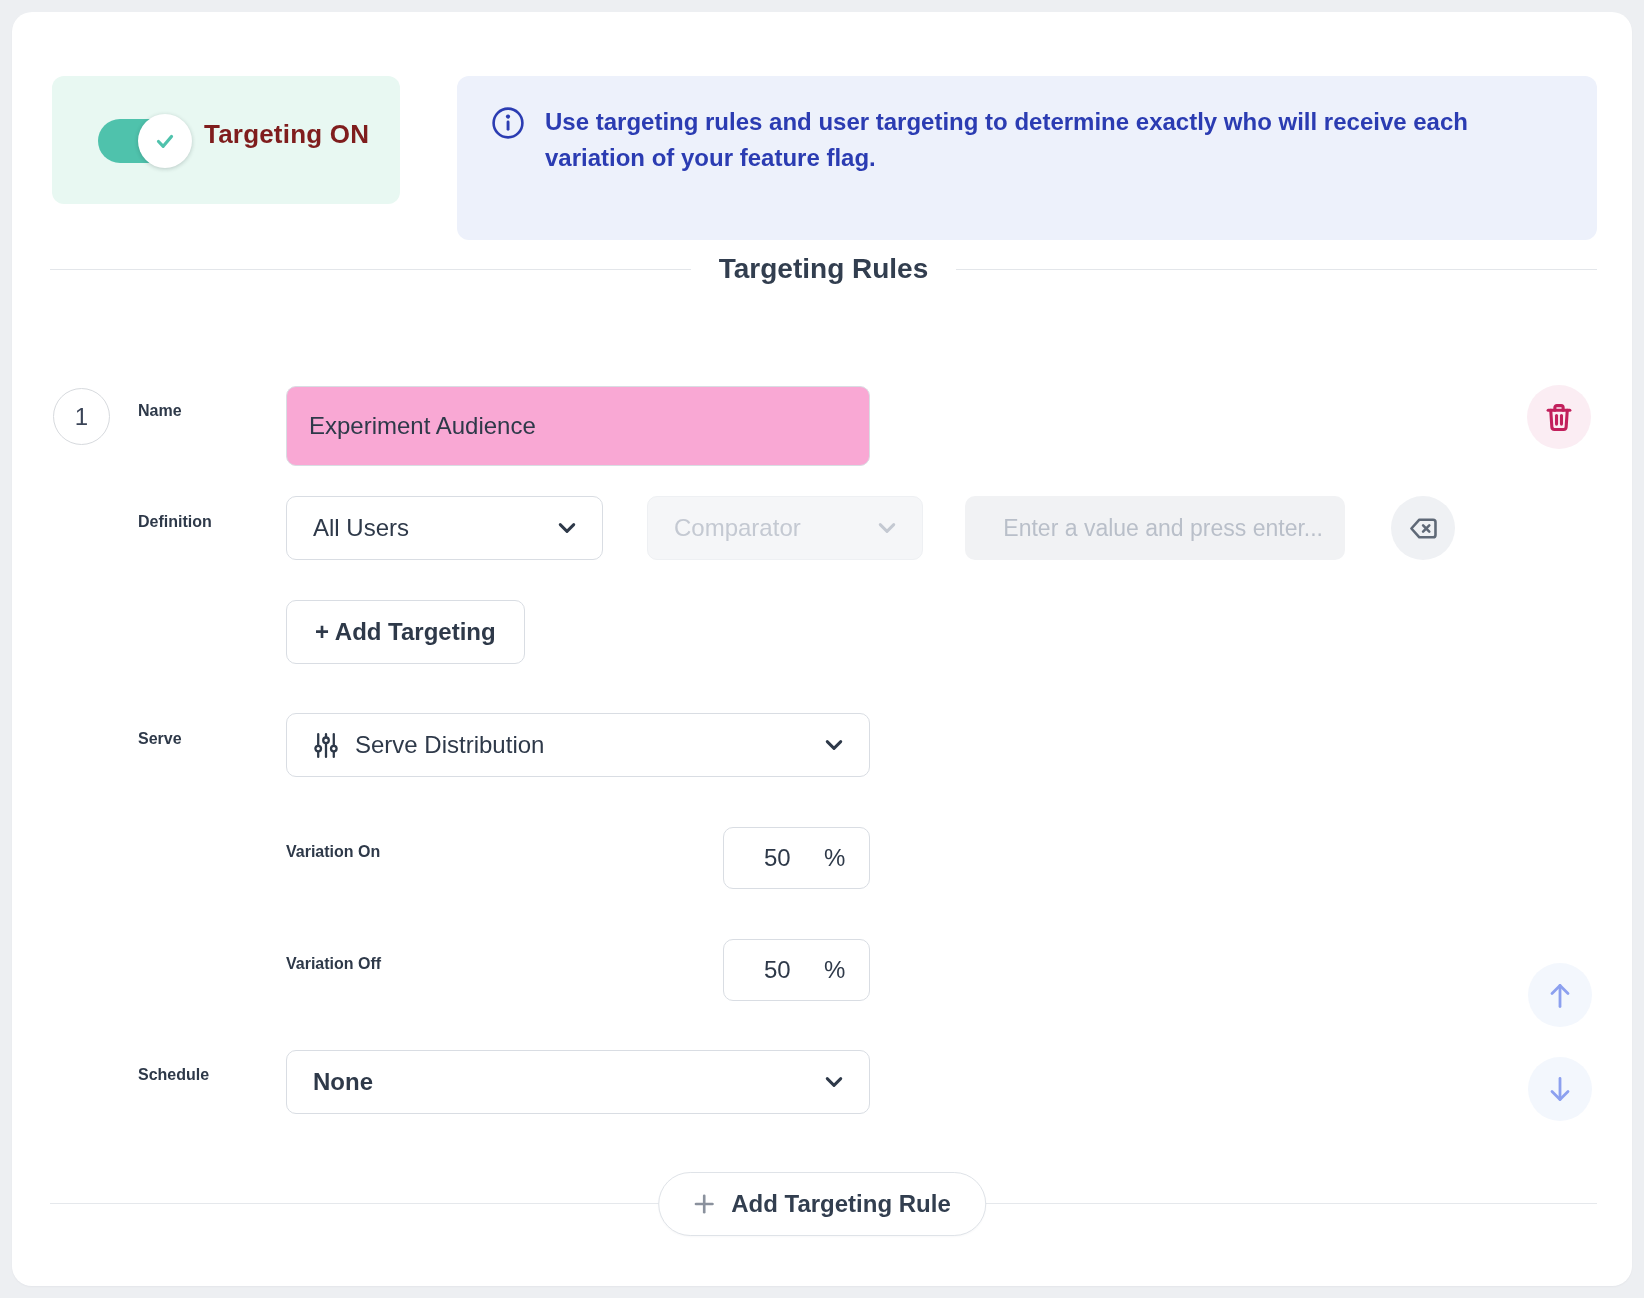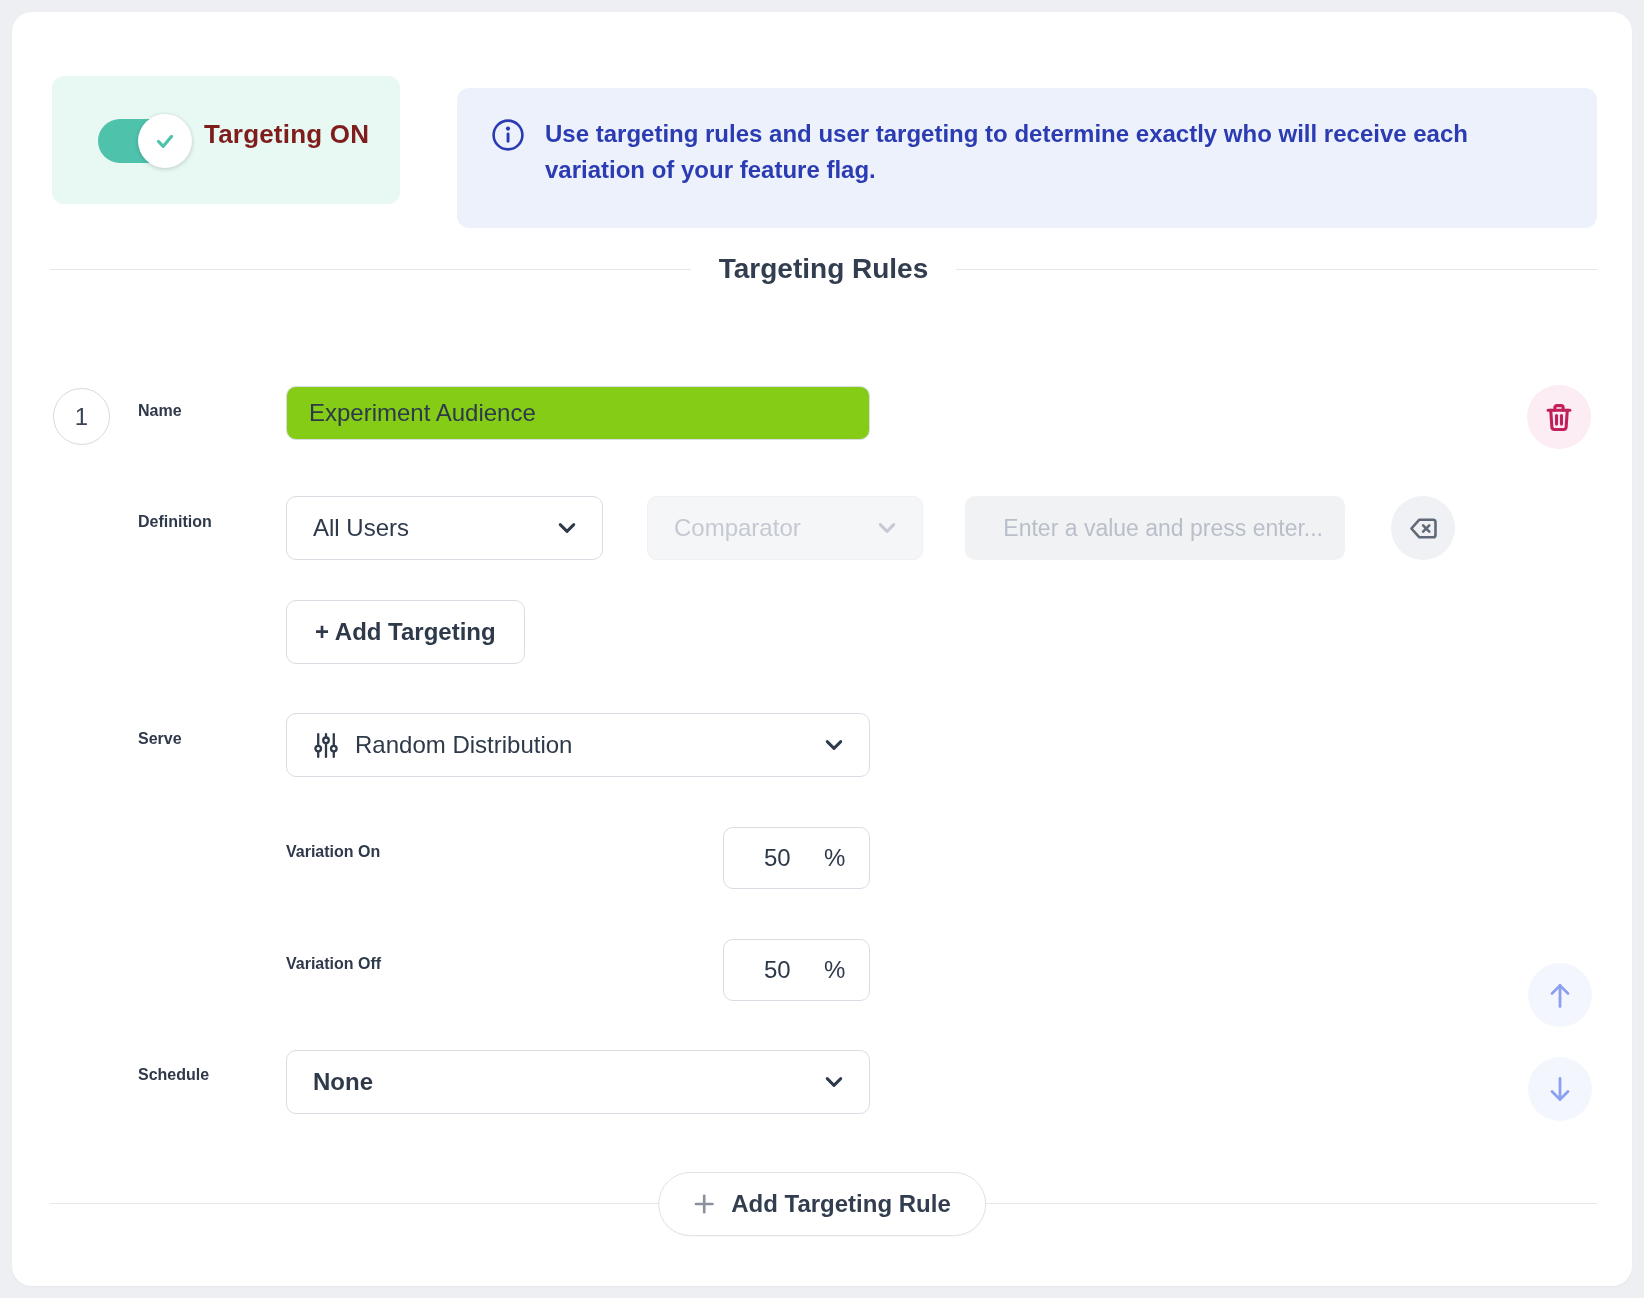--- a/index.html
+++ b/index.html
@@ -16,36 +16,36 @@
                  background:#e8f8f2; border-radius:12px; }
   .toggle-track { position:absolute; left:46px; top:43px; width:78px; height:44px;
                   background:#4fc2ac; border-radius:22px; cursor:pointer; }
   .toggle-knob { position:absolute; left:40px; top:-5px; width:54px; height:54px;
                  background:#ffffff; border-radius:50%;
                  box-shadow:0 1px 4px rgba(20,40,40,.22);
                  display:flex; align-items:center; justify-content:center; }
   .toggle-label { position:absolute; left:152px; top:0; height:116px; display:flex; align-items:center;
                   font-size:26px; font-weight:700; color:#7f1d1d; letter-spacing:.2px; }
 
-  .info-banner { position:absolute; left:457px; top:76px; width:1140px; height:140px;
+  .info-banner { position:absolute; left:457px; top:76px; width:1140px; height:164px;
                  background:#edf1fb; border-radius:12px; color:#2b3cb2;
-                 display:flex; align-items:flex-start; padding:28px 34px 0 34px;margin-top:12px; }
+                 display:flex; align-items:flex-start; padding:28px 34px 0 34px; }
   .info-icon { flex:0 0 auto; width:34px; height:34px; margin-top:2px; }
   .info-text { margin-left:20px; font-size:24px; font-weight:600; line-height:36px; max-width:1020px; }
 
   
   .section-head { position:absolute; left:50px; top:249px; width:1547px; height:40px;
                   display:flex; align-items:center; }
   .section-head .line { flex:1 1 auto; height:1px; background:#e3e6ea; }
   .section-title { padding:0 28px; font-size:28px; font-weight:700; color:#323e4f; white-space:nowrap; }
 
   
   .field-label { position:absolute; font-size:16px; font-weight:600; color:#2e3949; white-space:nowrap; }
-  .text-input { position:absolute; height:54px; border:1.5px solid #d9dde3; border-radius:10px;
-                background:#84cc16; font-family:inherit; font-size:24px; color:#2e3949; padding:0 22px; outline:none; }
+  .text-input { position:absolute; height:80px; border:1.5px solid #d9dde3; border-radius:10px;
+                background:#f9a8d4; font-family:inherit; font-size:24px; color:#2e3949; padding:0 22px; outline:none; }
   .select { position:absolute; height:64px; border:1.5px solid #d9dde3; border-radius:10px; background:#fff;
             display:flex; align-items:center; padding:0 26px; font-size:24px; color:#2e3949;
             cursor:pointer; font-weight:500; }
   .select .grow { flex:1 1 auto; }
   .chev { flex:0 0 auto; width:18px; height:12px; color:#2e3949; }
   .select.disabled { background:#f5f6f8; border-color:#eef0f3; color:#c4c9d2; cursor:default; }
   .select.disabled .chev { color:#c4c9d2; }
 
   .round-btn { position:absolute; width:64px; height:64px; border-radius:50%; border:none;
                display:flex; align-items:center; justify-content:center; cursor:pointer; }
@@ -176,21 +176,21 @@
         <g stroke="#2e3949" stroke-width="2.2" stroke-linecap="round" fill="#ffffff">
           <line x1="4.5" y1="2" x2="4.5" y2="24"></line>
           <line x1="12" y1="2" x2="12" y2="24"></line>
           <line x1="19.5" y1="2" x2="19.5" y2="24"></line>
           <circle cx="4.5" cy="16" r="2.7"></circle>
           <circle cx="12" cy="8" r="2.7"></circle>
           <circle cx="19.5" cy="16" r="2.7"></circle>
         </g>
       </svg>
     </span>
-    <span class="grow">Random Distribution</span>
+    <span class="grow">Serve Distribution</span>
     <span class="chev">
       <svg width="18" height="12" viewBox="0 0 16 10">
           <path d="M2 2 L8 8 L14 2" fill="none" stroke="currentColor" stroke-width="2.6" stroke-linecap="round" stroke-linejoin="round"></path>
         </svg>
     </span>
   </div>
 
   <span class="field-label" style="left:286px; top:843px;">Variation On</span>
   <div class="pct-box" style="left:723px; top:827px;">
     <input type="text" value="50" style="">

